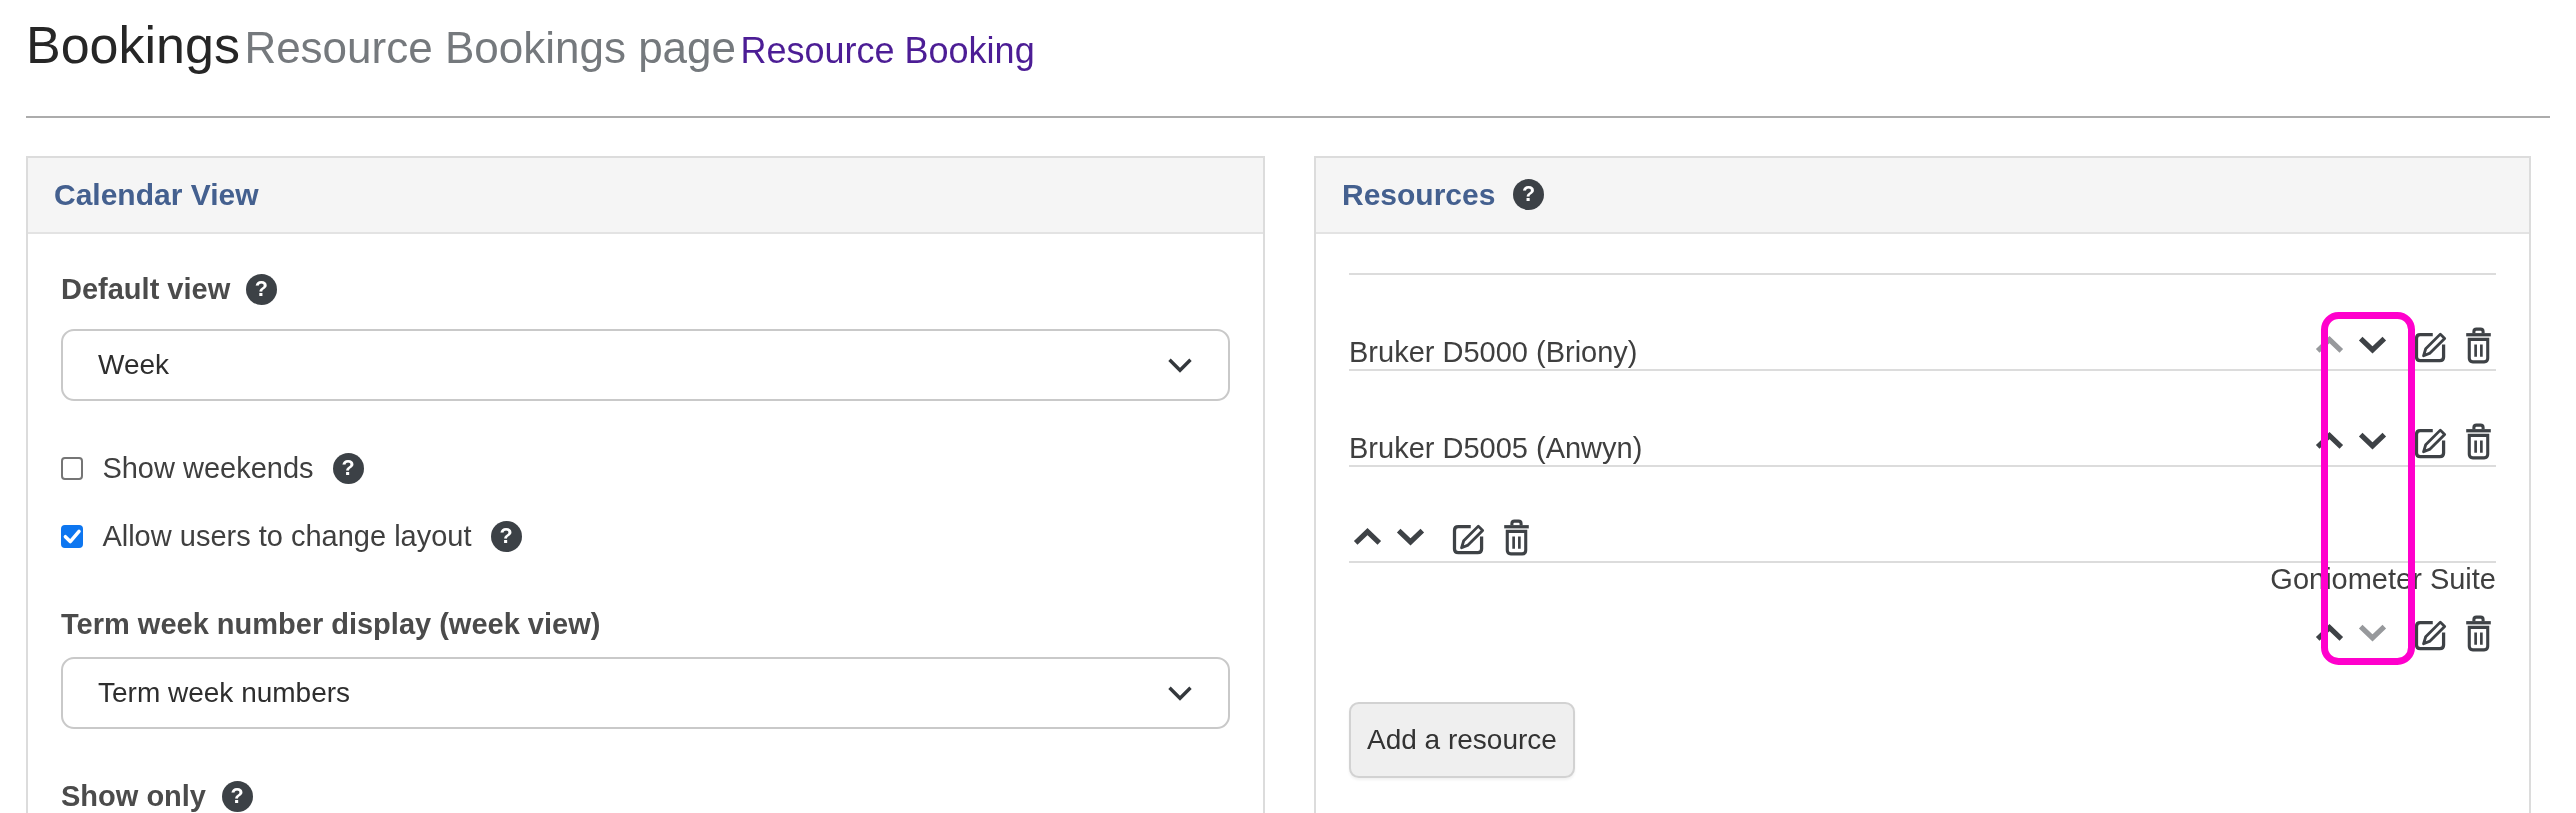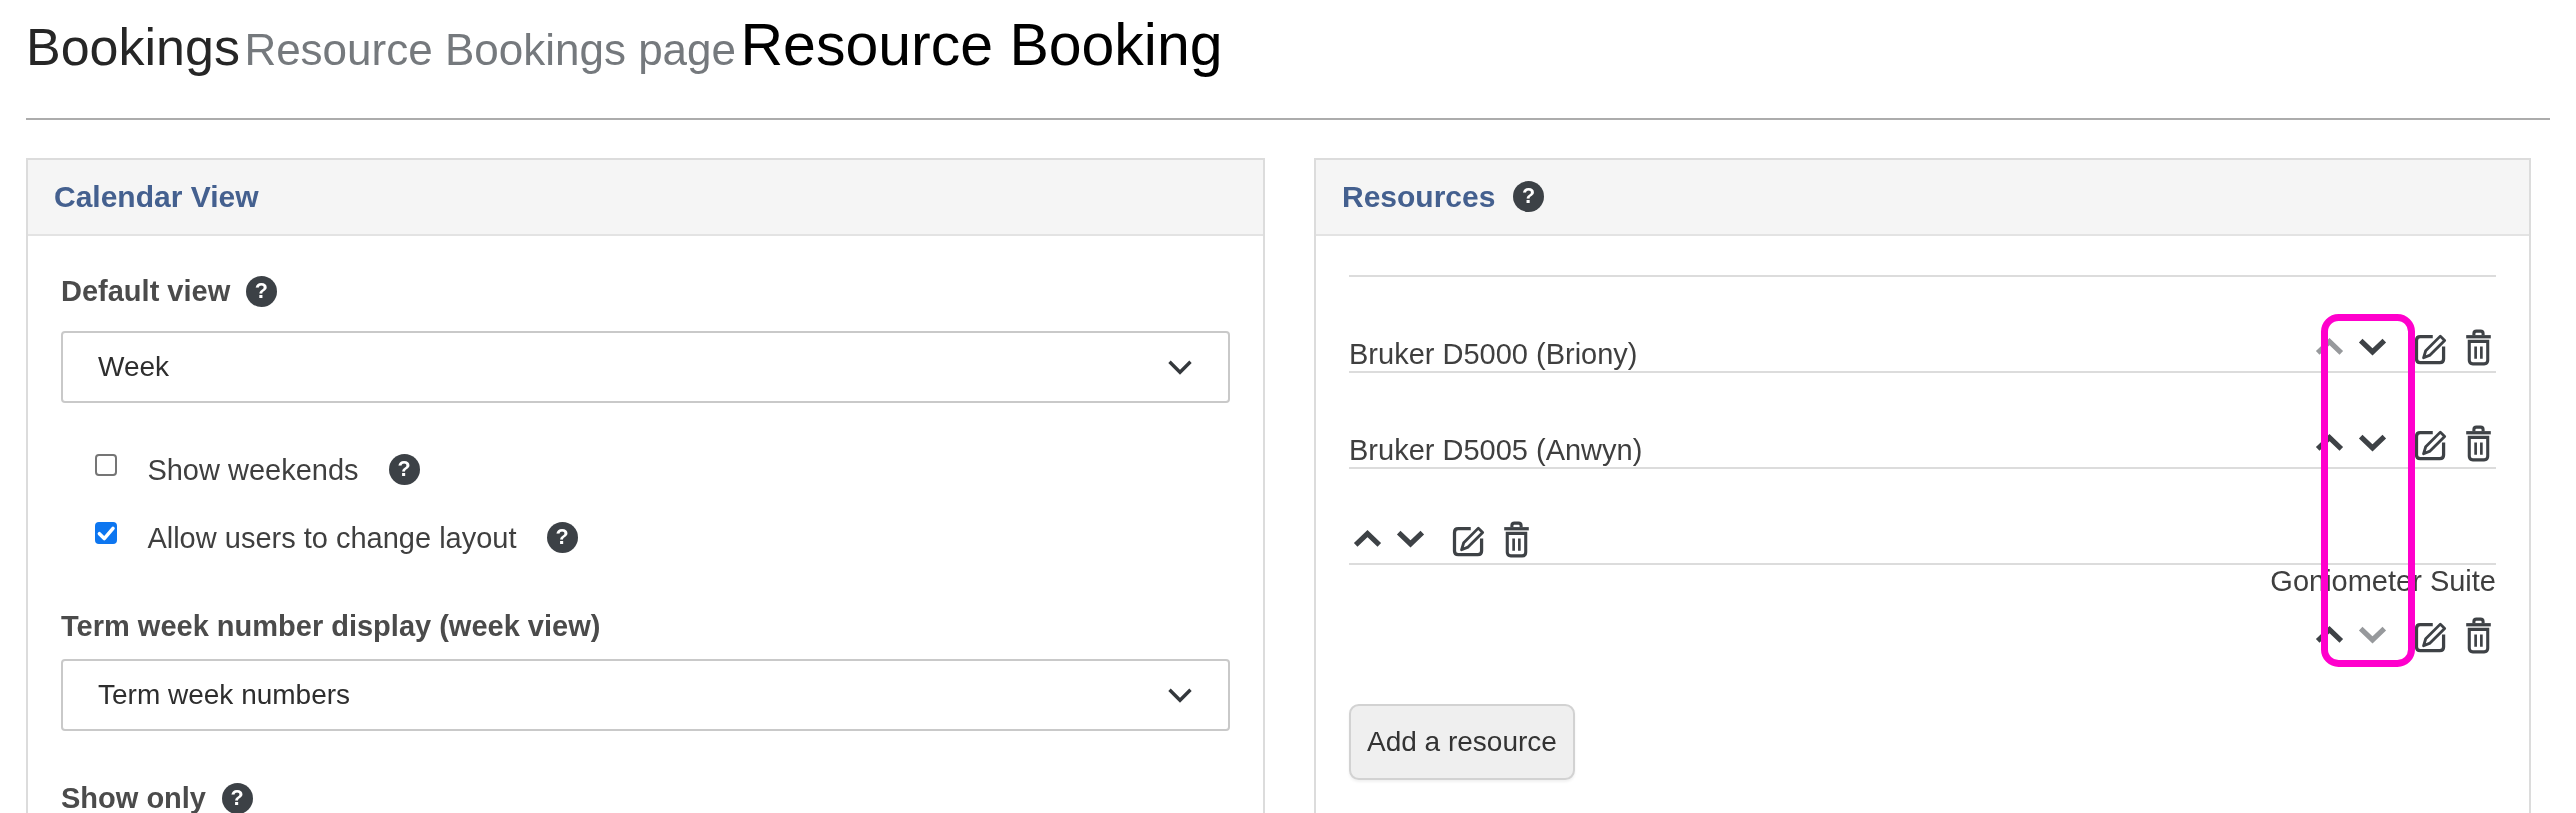--- a/index.html
+++ b/index.html
@@ -5,21 +5,21 @@
   html,body { margin:0; padding:0; }
   body {
     width:2576px; height:814px; overflow:hidden;
     background:#ffffff; color:#3f3f3f;
     font-family:"Liberation Sans", sans-serif;
   }
   .header { padding:13.7px 26px 0 26px; }
   .title-line { line-height:62px; white-space:nowrap; }
   .t-editing { font-size:52px; color:#262626; }
   .t-sub { font-size:44px; color:#75797d; }
-  .t-link { font-size:59px; color:#000000; text-decoration:none; cursor:pointer; }
+  .t-link { font-size:36px; color:#4c1d95; text-decoration:none; cursor:pointer; }
   .page-rule { margin:27px 26px 0 26px; border:none; border-top:2.9px solid #acacac; height:0; }
 
   .panels { display:flex; gap:49px; margin:38px 26px 0 26px; align-items:flex-start; }
   .panel { border:2px solid #dcdcdc; background:#fff; box-sizing:border-box; }
   .panel-calendar { width:1239px; height:878px; }
   .panel-resources { width:1217px; }
 
   .panel-header {
     height:74px; background:#f5f5f5; border-bottom:2px solid #e3e3e3;
     display:flex; align-items:center; gap:17.6px; padding:0 26px;
@@ -29,26 +29,26 @@
   .help {
     width:31px; height:31px; border-radius:50%; background:#3c4146; color:#ffffff;
     font-size:21.5px; font-weight:bold; display:inline-flex; align-items:center;
     justify-content:center; flex:none; cursor:pointer; user-select:none;
   }
 
   .cal-body { padding:0 33px 39px 33px; }
   .field-label { display:flex; align-items:center; gap:15.6px; font-size:29px; font-weight:bold; color:#4b4b4b; }
   .mt-label1 { margin-top:39px; }
   .select {
-    margin-top:23.4px; height:72px; border:2px solid #c9c9c9; border-radius:4px;
+    margin-top:23.4px; height:72px; border:2px solid #c9c9c9; border-radius:13px;
     background:#fff; display:flex; align-items:center; justify-content:space-between;
     padding:0 35px; font-size:28px; color:#2e2e2e; cursor:pointer; box-sizing:border-box;gap:25px;
   }
   .select-chevron { flex:none; margin-left:19.5px; color:#34383c; }
-  .checkbox-row { display:flex; align-items:flex-start; gap:30px; font-size:29px; color:#3f3f3f;margin-left:34px; }
+  .checkbox-row { display:flex; align-items:center; gap:19px; font-size:29px; color:#3f3f3f; }
   .row-weekends { margin-top:51px; }
   .row-layout { margin-top:35px; }
   .cb { width:22.4px; height:22.4px; border-radius:3.9px; flex:none; box-sizing:border-box; cursor:pointer;
         display:flex; align-items:center; justify-content:center; }
   .cb-unchecked { border:2px solid #757575; background:#fff; }
   .cb-checked { background:#0d76f0; }
   .mt-label2 { margin-top:55px; }
   .mt-select2 { margin-top:16px; }
   .mt-label3 { margin-top:51px; }
 

